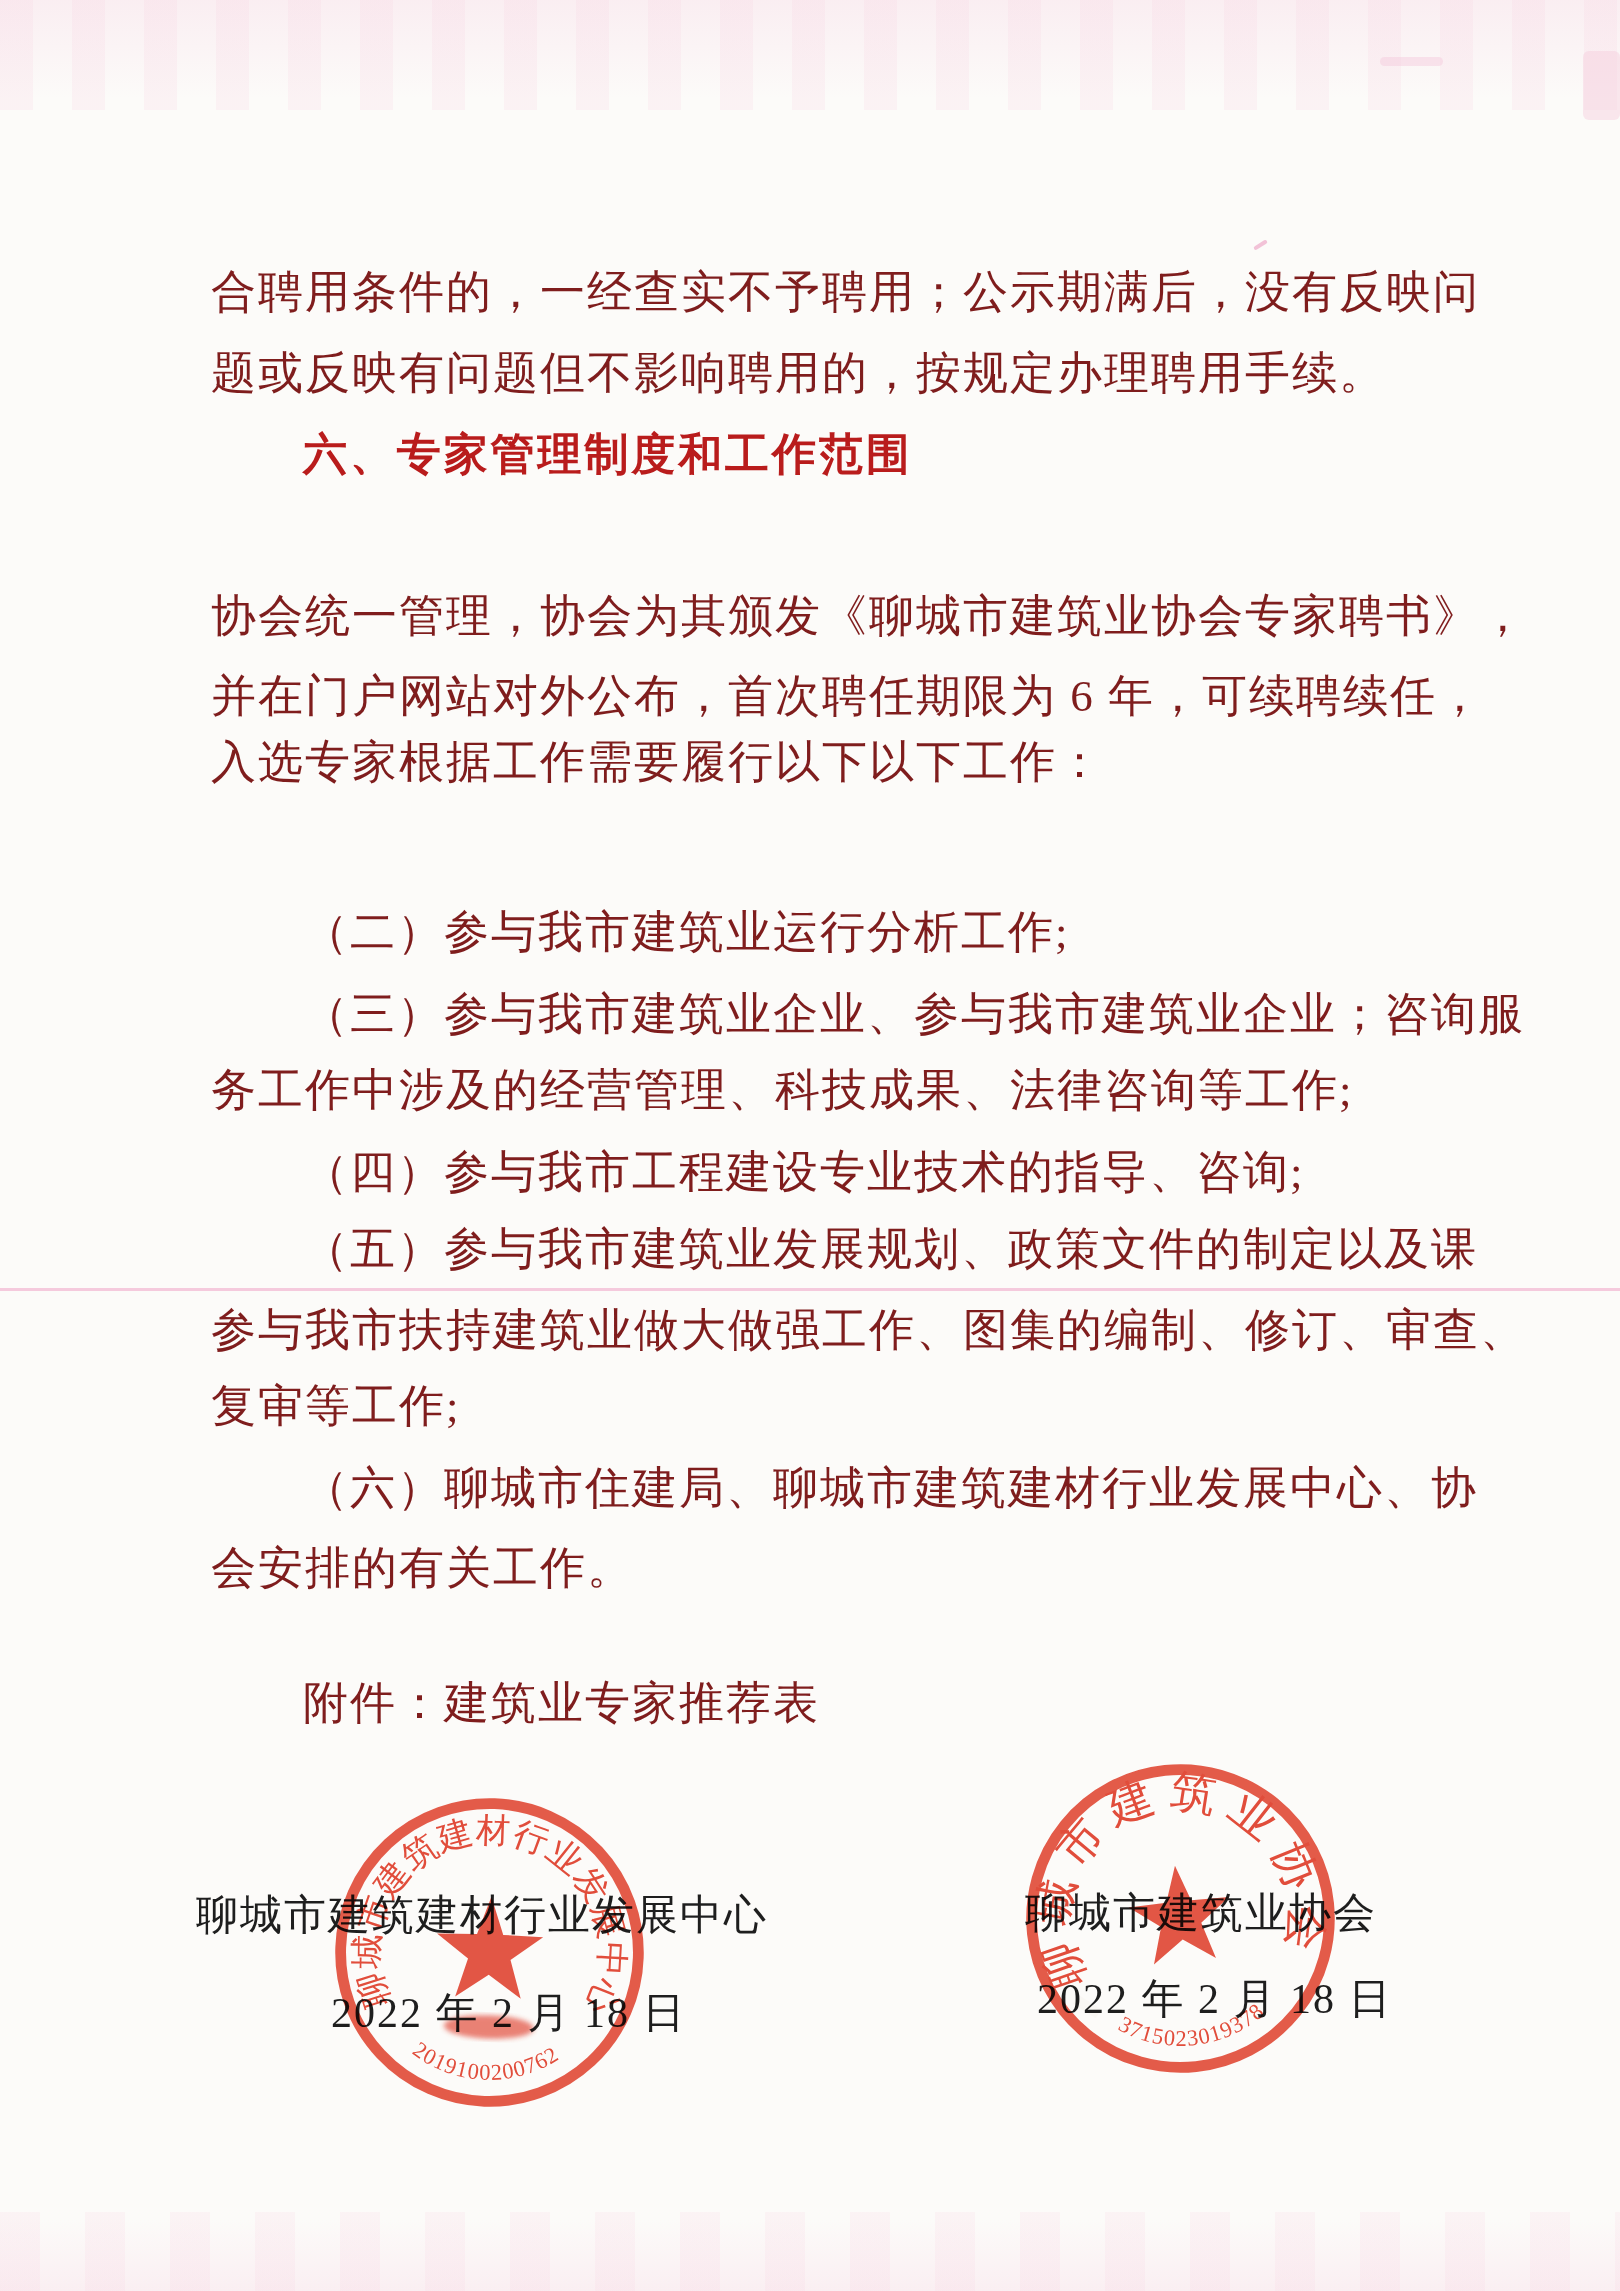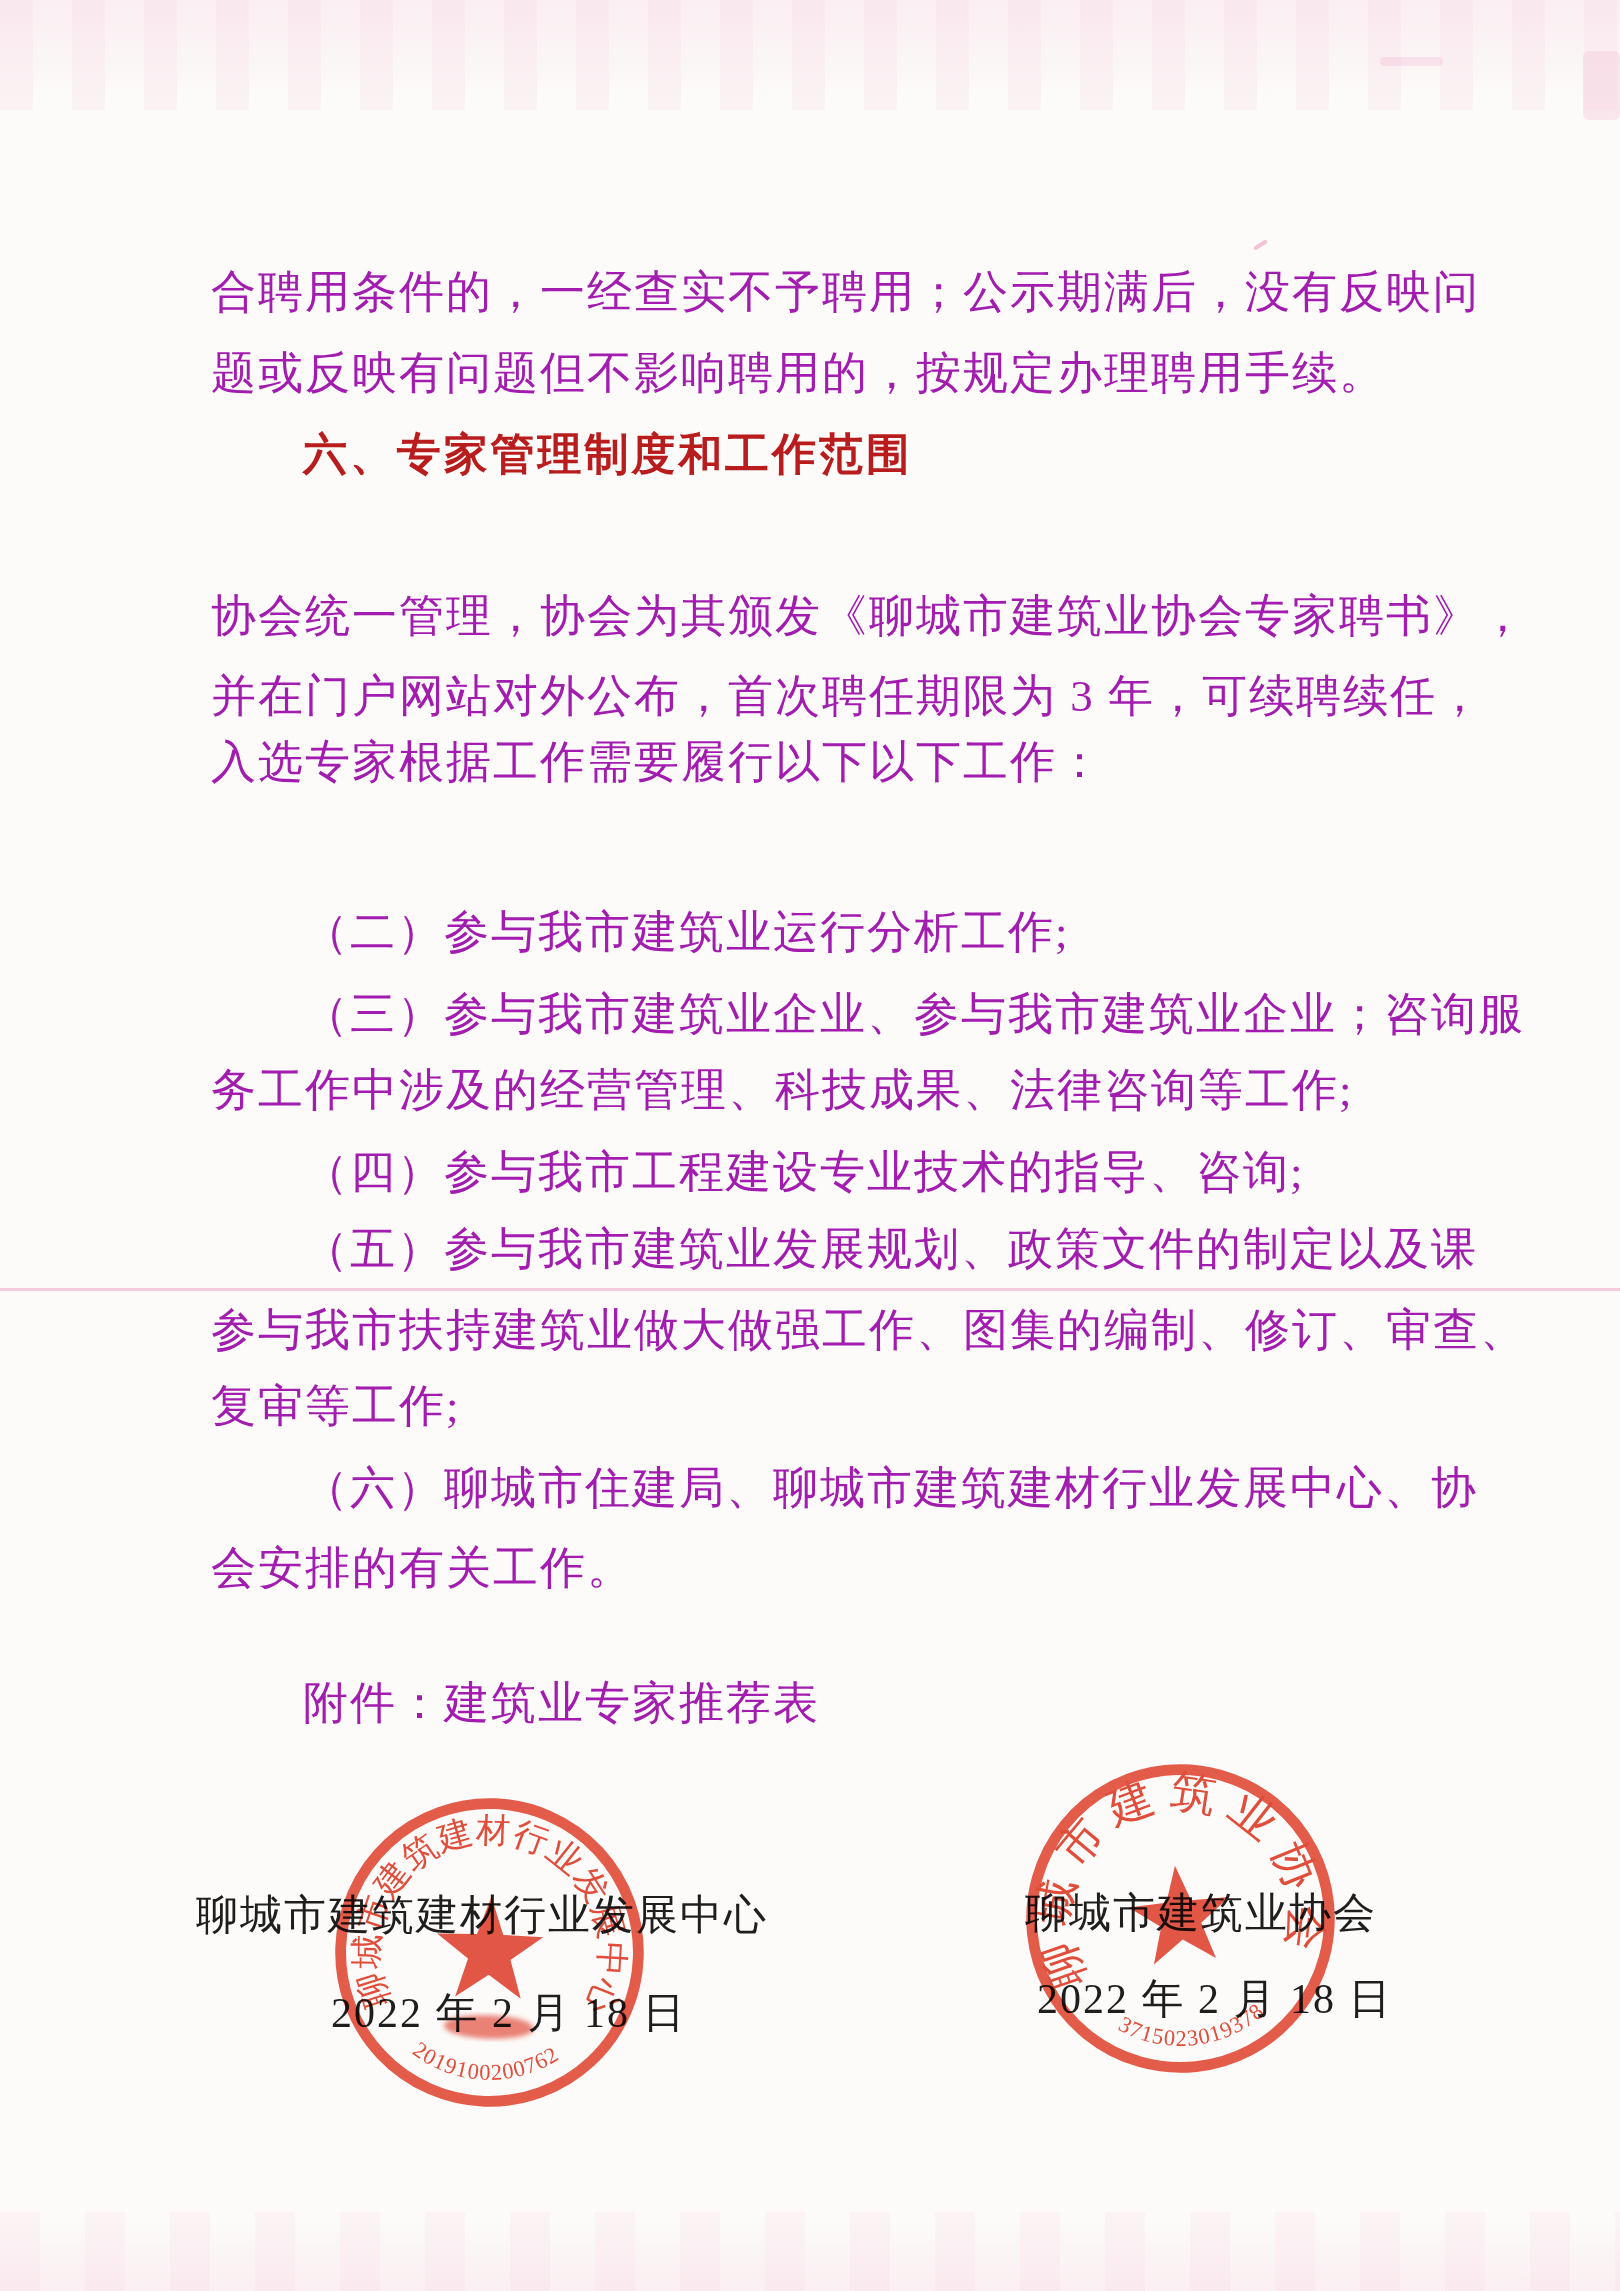--- a/index.html
+++ b/index.html
@@ -5,21 +5,21 @@
   html,body{margin:0;padding:0;}
   body{
     width:1620px;height:2292px;position:relative;overflow:hidden;
     background:#fcfbf9;
     font-family:"Liberation Serif","DejaVu Serif",serif;
   }
   .page{position:absolute;inset:0;}
   
   .line{
     position:absolute;left:211px;
-    font-size:45px;letter-spacing:2px;color:#a21caf;
+    font-size:45px;letter-spacing:2px;color:#7f1d1d;
     white-space:nowrap;line-height:1;
     font-family:"Liberation Serif","DejaVu Serif",serif;
   }
   .ind{left:303px;}
   .heading{
     font-family:"Liberation Sans","DejaVu Sans",sans-serif;
     font-weight:700;font-size:44px;letter-spacing:2.9px;color:#b91c1c;
   }
   .t1{top:270px}.t2{top:351px}.t3{top:432px}.t4{top:513px}.t5{top:594px}
   .t6{top:674px}.t7{top:740px}.t8{top:831px}.t9{top:910px}.t10{top:992px}
@@ -82,21 +82,21 @@
   <div class="scan-band-bottom"></div>
   <div class="edge-right-smudge"></div>
   <div class="speck-a"></div>
   <div class="speck-b"></div>
   <div class="artifact-line"></div>
 
   <div class="line t1">合聘用条件的，一经查实不予聘用；公示期满后，没有反映问</div>
   <div class="line t2">题或反映有问题但不影响聘用的，按规定办理聘用手续。</div>
   <div class="line t3 ind heading">六、专家管理制度和工作范围</div>
   <div class="line t5">协会统一管理，协会为其颁发《聊城市建筑业协会专家聘书》，</div>
-  <div class="line t6">并在门户网站对外公布，首次聘任期限为 3 年，可续聘续任，</div>
+  <div class="line t6">并在门户网站对外公布，首次聘任期限为 6 年，可续聘续任，</div>
   <div class="line t7">入选专家根据工作需要履行以下以下工作：</div>
   <div class="line t9 ind">（二）参与我市建筑业运行分析工作;</div>
   <div class="line t10 ind">（三）参与我市建筑业企业、参与我市建筑业企业；咨询服</div>
   <div class="line t11">务工作中涉及的经营管理、科技成果、法律咨询等工作;</div>
   <div class="line t12 ind">（四）参与我市工程建设专业技术的指导、咨询;</div>
   <div class="line t13 ind">（五）参与我市建筑业发展规划、政策文件的制定以及课</div>
   <div class="line t14">参与我市扶持建筑业做大做强工作、图集的编制、修订、审查、</div>
   <div class="line t15">复审等工作;</div>
   <div class="line t16 ind">（六）聊城市住建局、聊城市建筑建材行业发展中心、协</div>
   <div class="line t17">会安排的有关工作。</div>

